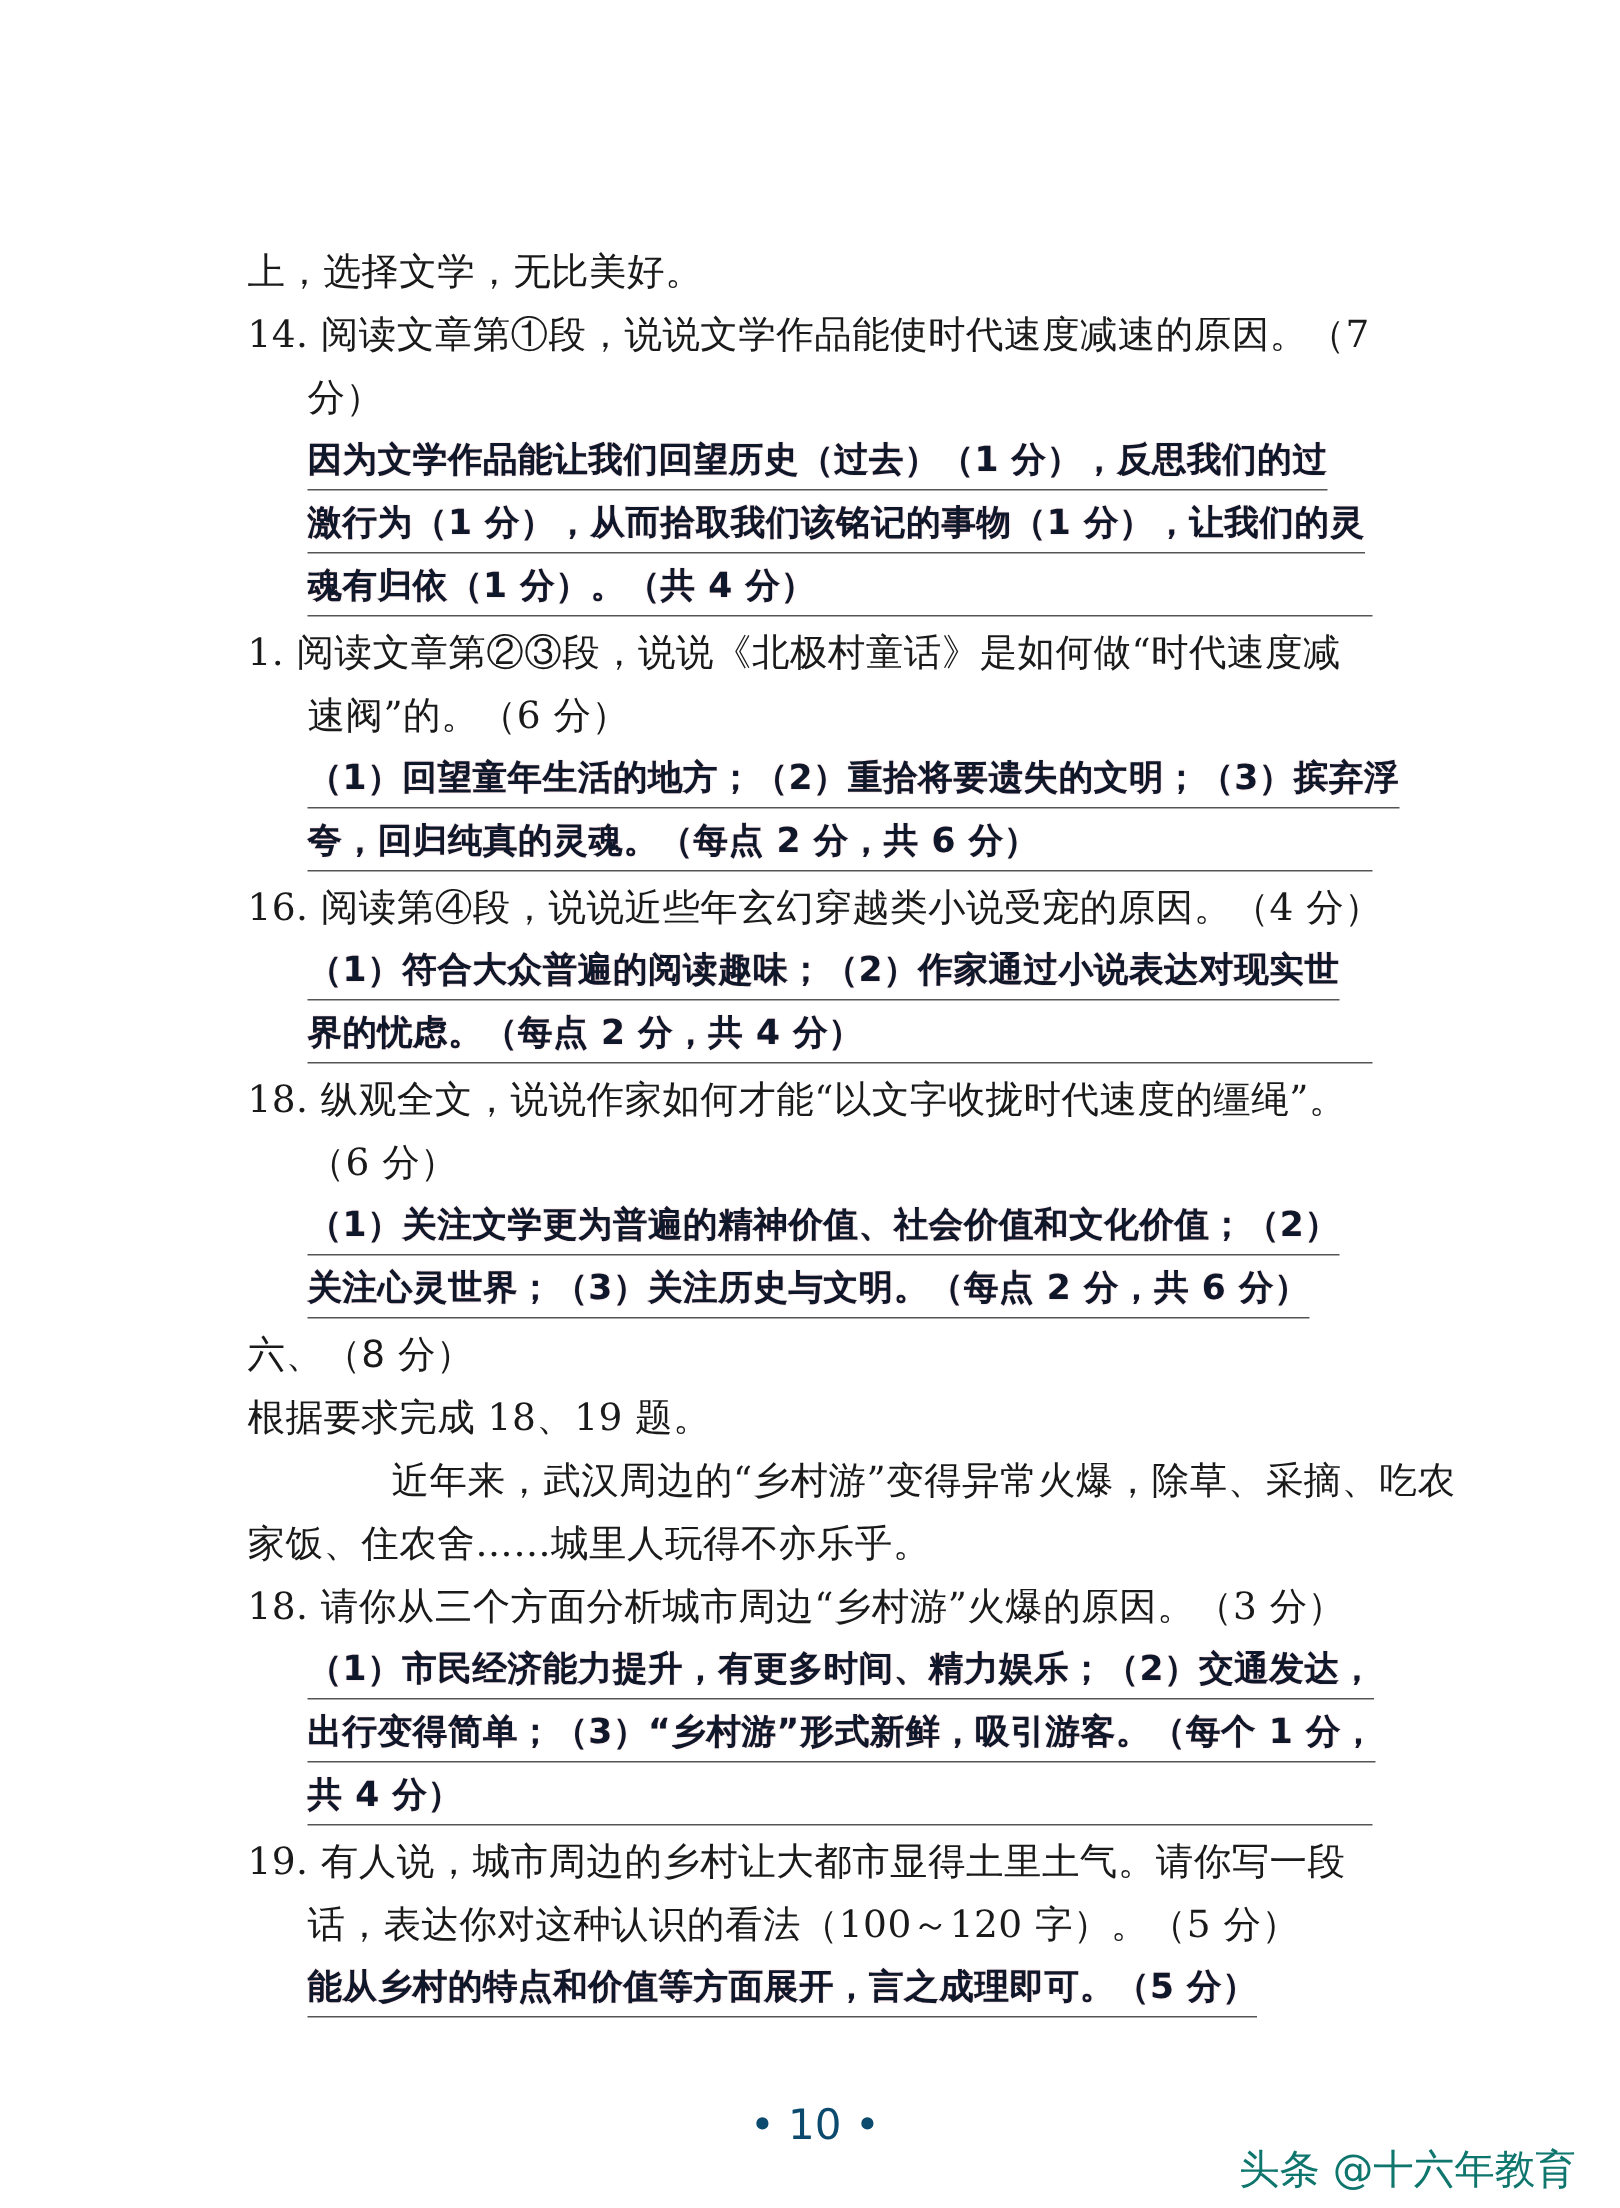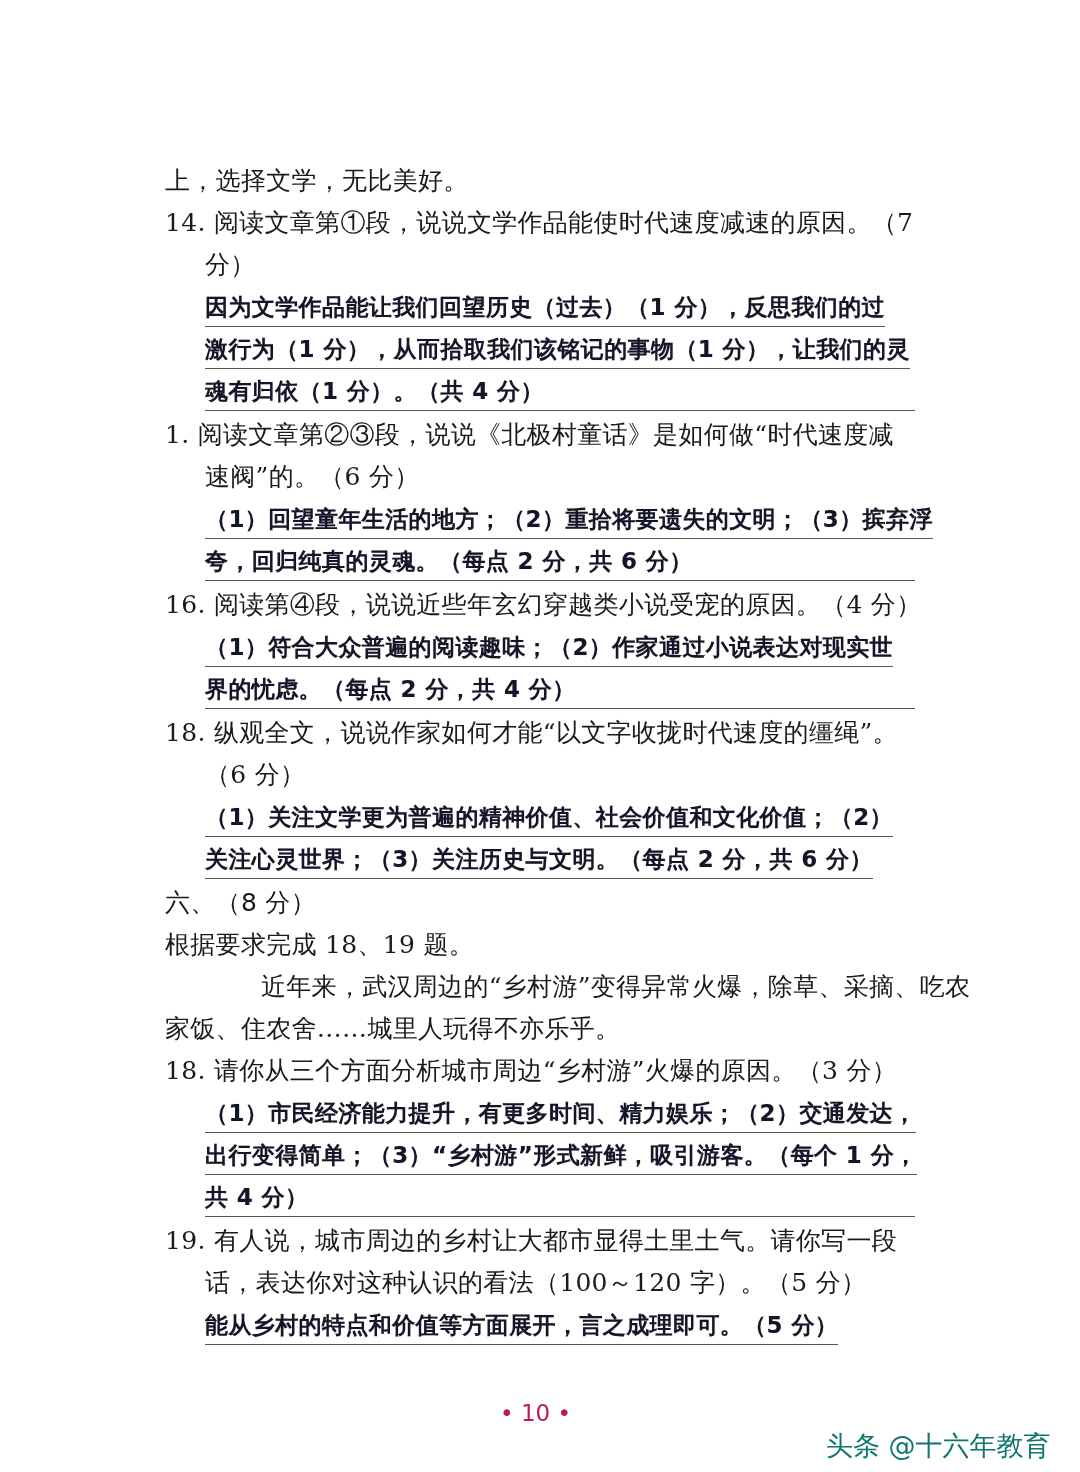--- a/index.html
+++ b/index.html
@@ -18,22 +18,22 @@
   .indent2 { left: 52px; margin-left: 44px; }
   .ans {
     color: #0f172a; font-weight: bold;
     font-family: "DejaVu Sans", "Liberation Sans", sans-serif;
     font-size: 23px; letter-spacing: 0.4px;
     border-bottom: 1.5px solid #555; height: 38px; line-height: 38px;
     text-shadow: 0 0 1px rgba(192,38,44,0.35);
   }
   .bold { font-weight: normal; font-family: "DejaVu Sans", "Liberation Sans", sans-serif; }
   .pageno {
-    position: absolute; left: 500px; top: 1400px; font-size: 23px;
-    font-family: "DejaVu Sans", "Liberation Sans", sans-serif; color: #be185d;
+    position: absolute; left: 500px; top: 1400px; font-size: 28px;
+    font-family: "DejaVu Sans", "Liberation Sans", sans-serif; color: #0c4a6e;
   }
   .watermark {
     position: absolute; left: 826px; top: 1428px; font-size: 27px;
     font-family: "DejaVu Sans", "Liberation Sans", sans-serif; color: #0f766e;
     text-shadow: 0 0 2px #fff, 1px 1px 0 #fff;
   }
 </style>
 </head>
 <body>
 

